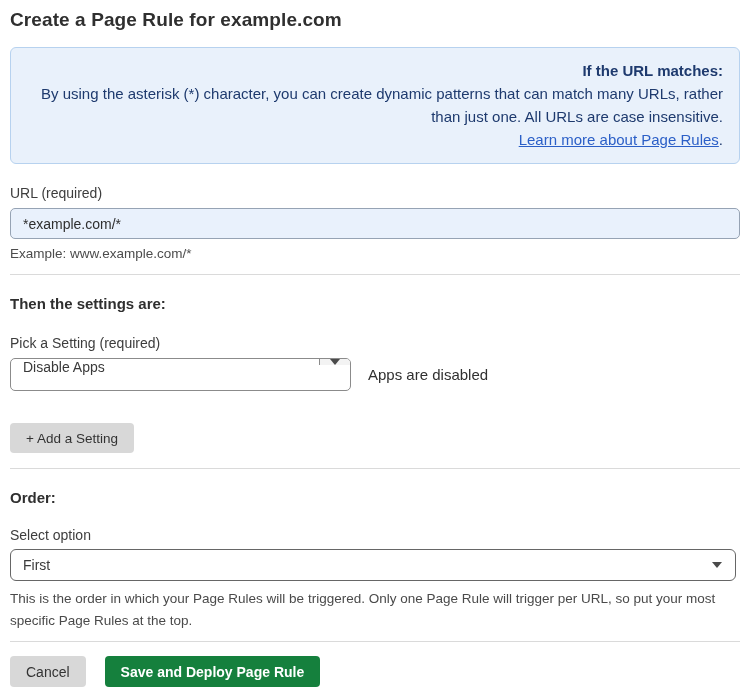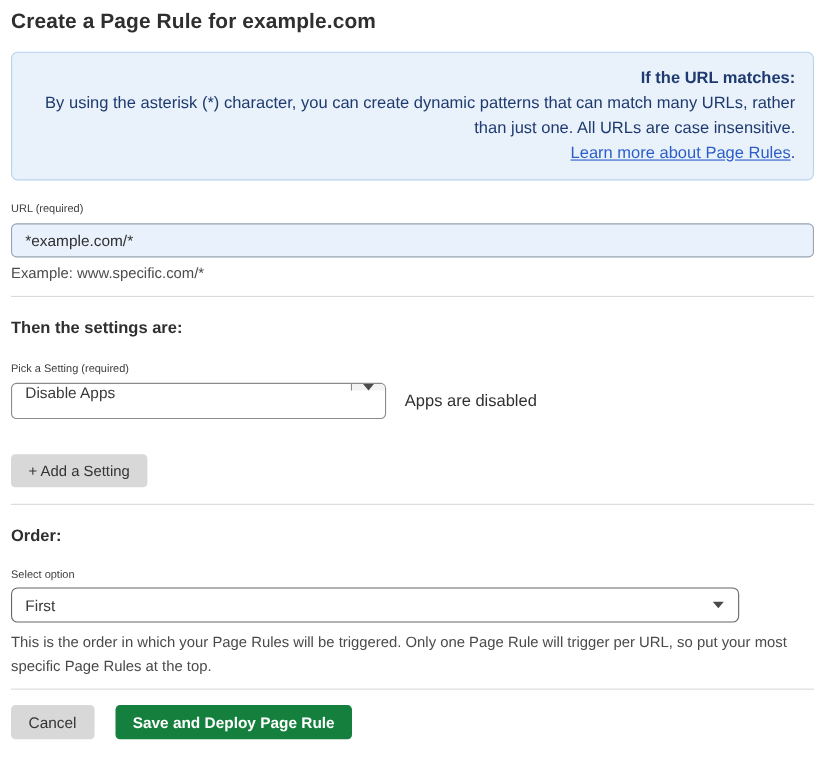--- a/index.html
+++ b/index.html
@@ -27,21 +27,21 @@
     line-height: 23px;
     text-align: right;
   }
   .info-heading { font-weight: bold; }
   .info-link {
     color: #2b5fc7;
     text-decoration: underline;
     cursor: pointer;
   }
   .field-label {
-    font-size: 10px;
+    font-size: 14px;
     color: #3d3d3d;
   }
   .url-label { margin-top: 21px; }
   .url-input {
     display: block;
     margin-top: 7px;
     width: 730px;
     height: 31px;
     background: #e9f1fc;
     border: 1px solid #96a3b4;
@@ -126,21 +126,21 @@
     font-family: "Liberation Sans", sans-serif;
     font-size: 14px;
     color: #333333;
     cursor: pointer;
   }
   .add-setting-btn { margin-top: 32px; height: 30px; font-size: 13.5px; }
   .divider-2 { margin-top: 15px; }
   .order-label { margin-top: 21px; }
   .order-select {
     margin-top: 6px;
-    width: 662px;
+    width: 726px;
     height: 32px;
     border: 1px solid #666666;
     border-radius: 6px;
     background: #ffffff;
     display: flex;
     align-items: center;
     cursor: pointer;
   }
   .order-select .select-value { font-size: 14px; }
   .order-select .arrow-holder {
@@ -177,21 +177,21 @@
 <h1 class="page-title">Create a Page Rule for example.com</h1>
 
 <div class="info-box">
   <div class="info-heading">If the URL matches:</div>
   <div class="info-body">By using the asterisk (*) character, you can create dynamic patterns that can match many URLs, rather than just one. All URLs are case insensitive.</div>
   <div><a class="info-link">Learn more about Page Rules</a><span>.</span></div>
 </div>
 
 <div class="field-label url-label">URL (required)</div>
 <input class="url-input" type="text" value="*example.com/*" style="">
-<div class="helper-text">Example: www.specific.com/*</div>
+<div class="helper-text">Example: www.example.com/*</div>
 
 <hr class="divider">
 
 <div class="section-heading">Then the settings are:</div>
 
 <div class="field-label pick-label">Pick a Setting (required)</div>
 <div class="setting-row">
   <div class="select-box">
     <div class="select-value">Disable Apps</div>
     <div class="select-arrow-btn">

